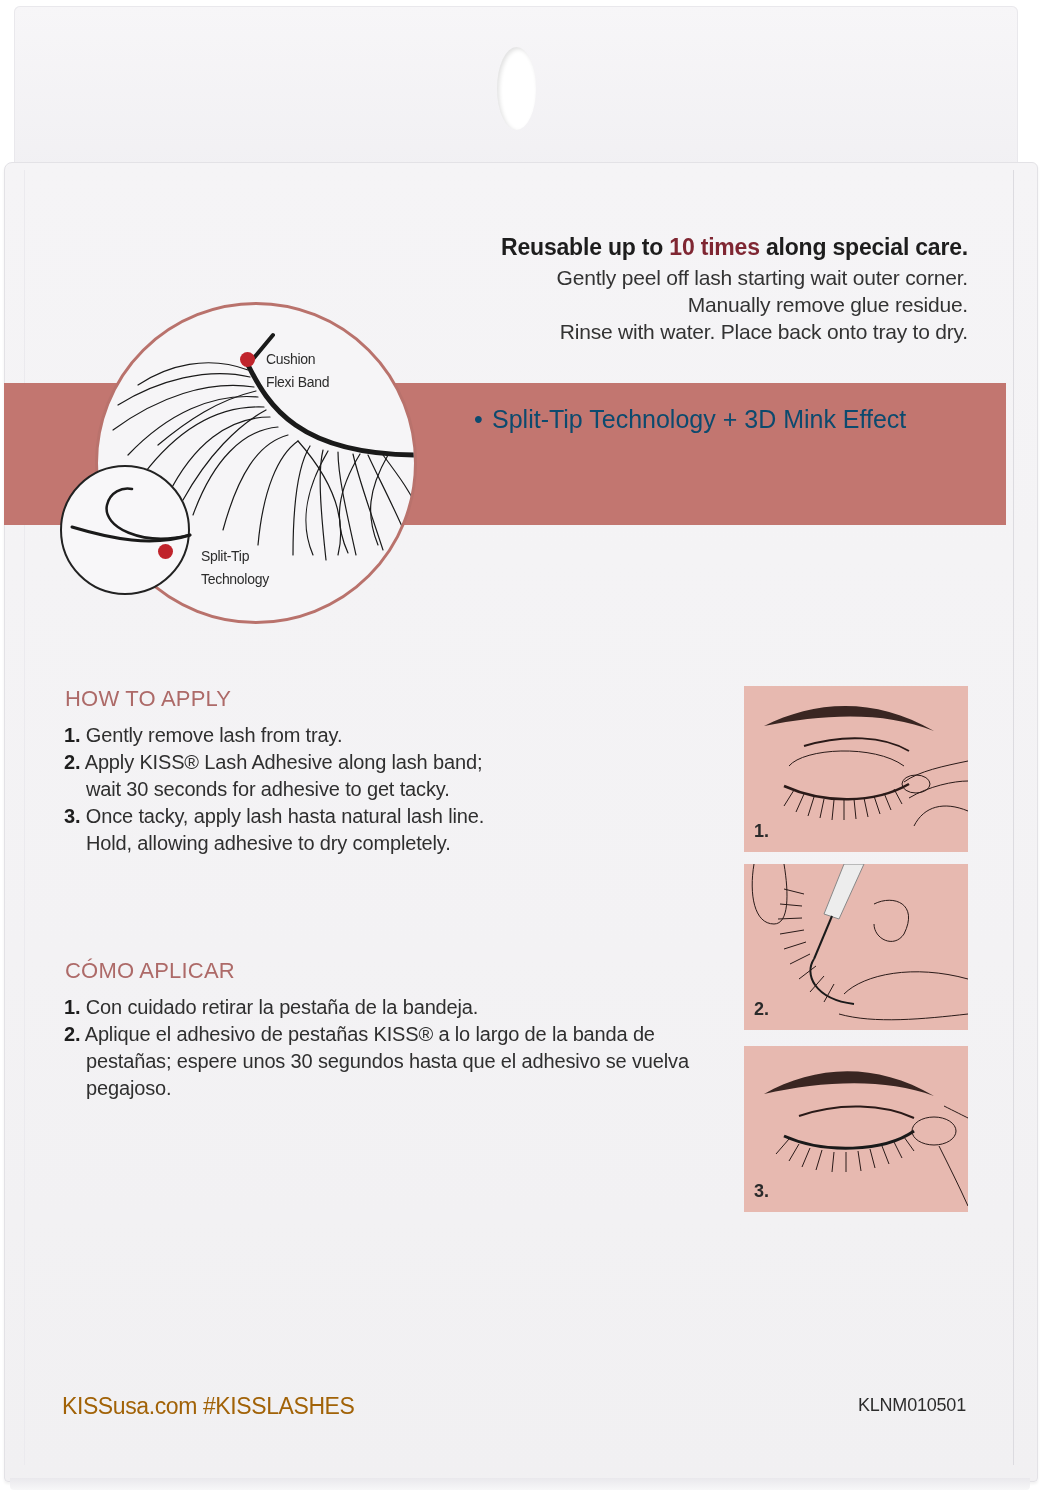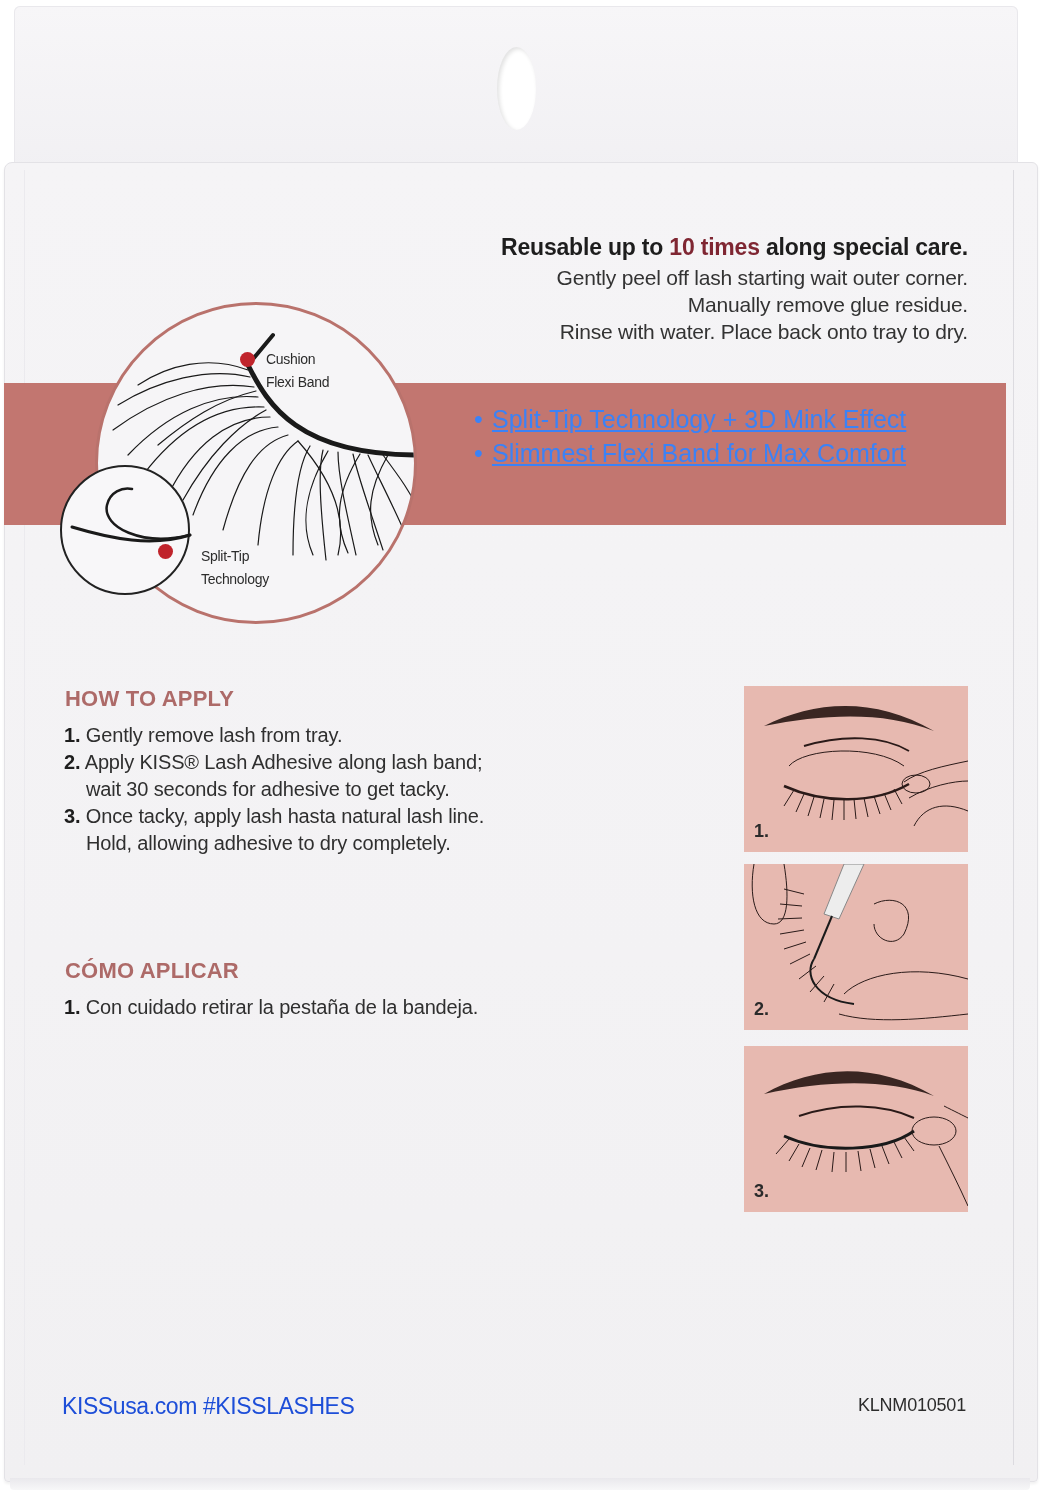--- a/index.html
+++ b/index.html
@@ -38,50 +38,50 @@
   .care-title { font-family: "Liberation Sans", sans-serif; font-weight: bold; font-size: 23px; color: #1d1d1d; letter-spacing: -0.2px; line-height: 34px; }
   .care-title .accent { color: #7f2632; }
   .care-line { font-size: 21px; color: #333; line-height: 27px; letter-spacing: -0.2px; }
 
   
   .band {
     position: absolute; left: 4px; top: 383px; width: 1002px; height: 142px;
     background: #c27670;
   }
   .band-list { position: absolute; left: 474px; top: 402px; width: 520px; list-style: none; }
-  .band-list li { color: #3b82f6; font-size: 25px; line-height: 34px; white-space: nowrap; text-decoration: underline; }
+  .band-list li { color: #0c4a6e; font-size: 25px; line-height: 34px; white-space: nowrap; }
   .band-list li .dot { display: inline-block; width: 18px; }
 
   
   .lash-circle {
     position: absolute; left: 95px; top: 302px; width: 322px; height: 322px;
     border-radius: 50%; background: #f6f5f7; border: 3px solid #b9726c; overflow: hidden;
   }
   .lash-circle svg { position: absolute; left: 0; top: 0; }
   .tip-circle {
     position: absolute; left: 60px; top: 465px; width: 130px; height: 130px;
     border-radius: 50%; background: #f8f7f9; border: 2px solid #222;
   }
   .tip-circle svg { position: absolute; left: 0; top: 0; }
   .callout-dot { position: absolute; width: 15px; height: 15px; border-radius: 50%; background: #c0242c; }
   .callout-label { position: absolute; font-size: 14px; line-height: 23px; color: #2c2c2c; letter-spacing: -0.3px; }
 
   
-  .section-title { position: absolute; left: 65px; font-weight: bold; font-size: 22px; color: #ad6a68; letter-spacing: 0.2px; }
+  .section-title { position: absolute; left: 65px; font-weight: normal; font-size: 22px; color: #ad6a68; letter-spacing: 0.2px; }
   .steps { position: absolute; left: 64px; width: 680px; list-style: none; }
   .steps li { font-size: 20px; line-height: 27px; color: #2f2f2f; padding-left: 22px; text-indent: -22px; letter-spacing: -0.15px; }
   .steps li .num { font-weight: bold; color: #1e1e1e; }
 
   
   .step-img { position: absolute; left: 744px; width: 224px; height: 166px; background: #e7b9b0; overflow: hidden; }
   .step-img svg { position: absolute; left: 0; top: 0; }
   .step-num { position: absolute; left: 10px; bottom: 10px; font-size: 18px; font-weight: bold; color: #2a2a2a; }
 
   
-  .footer-left { position: absolute; left: 62px; top: 1393px; font-size: 23px; color: #1d4ed8; letter-spacing: -0.4px; }
+  .footer-left { position: absolute; left: 62px; top: 1393px; font-size: 23px; color: #a16207; letter-spacing: -0.4px; }
   .footer-right { position: absolute; right: 74px; top: 1395px; font-size: 18px; color: #2c2c2c; letter-spacing: -0.2px; }
 </style>
 </head>
 <body>
 
 <div class="hang-tab">
   <div class="hang-hole"></div>
 </div>
 <div class="box-face"></div>
 <div class="box-inner-edge"></div>
@@ -90,21 +90,20 @@
 <div class="care">
   <div class="care-title"><span>Reusable up to </span><span class="accent">10 times</span><span> along special care.</span></div>
   <div class="care-line">Gently peel off lash starting wait outer corner.</div>
   <div class="care-line">Manually remove glue residue.</div>
   <div class="care-line">Rinse with water. Place back onto tray to dry.</div>
 </div>
 
 <div class="band"></div>
 <ul class="band-list">
   <li><span class="dot">•</span><span>Split-Tip Technology + 3D Mink Effect</span></li>
-  <li><span class="dot">•</span><span>Slimmest Flexi Band for Max Comfort</span></li>
 </ul>
 
 <div class="lash-circle">
   <svg width="322" height="322" viewBox="0 0 322 322">
     <g stroke="#1a1a1a" fill="none" stroke-linecap="round">
       <path d="M150 60 C 170 100, 200 150, 320 150" stroke-width="5"></path>
       <path d="M150 60 L 175 30" stroke-width="4"></path>
       <g stroke-width="1.2">
         <path d="M150 65 C 110 50, 70 60, 40 80"></path>
         <path d="M152 72 C 110 62, 60 75, 20 100"></path>
@@ -153,20 +152,21 @@
 <div class="section-title" style="top:686px;">HOW TO APPLY</div>
 <ol class="steps" style="top:722px; width:660px;">
   <li><span class="num">1.</span> <span>Gently remove lash from tray.</span></li>
   <li style="width:420px;"><span class="num">2.</span> <span>Apply KISS® Lash Adhesive along lash band; wait 30 seconds for adhesive to get tacky.</span></li>
   <li style="width:460px;"><span class="num">3.</span> <span>Once tacky, apply lash hasta natural lash line. Hold, allowing adhesive to dry completely.</span></li>
 </ol>
 
 <div class="section-title" style="top:958px;">CÓMO APLICAR</div>
 <ol class="steps" style="top:994px; width:650px;">
   <li><span class="num">1.</span> <span>Con cuidado retirar la pestaña de la bandeja.</span></li>
+  <li><span class="num">2.</span> <span>Aplique el adhesivo de pestañas KISS® a lo largo de la banda de pestañas; espere unos 30 segundos hasta que el adhesivo se vuelva pegajoso.</span></li>
 </ol>
 
 <div class="step-img" style="top:686px;">
   <svg width="224" height="166" viewBox="0 0 224 166">
     <path d="M20 40 C 70 15, 130 10, 190 45 C 140 25, 80 28, 20 40 Z" fill="#3a2622"></path>
     <path d="M60 60 C 100 48, 140 50, 165 65" stroke="#2a1a18" stroke-width="2" fill="none"></path>
     <path d="M45 80 C 60 62, 130 58, 160 80" stroke="#2a1a18" stroke-width="1" fill="none"></path>
     <path d="M40 100 C 80 118, 130 118, 165 98" stroke="#2a1a18" stroke-width="2.5" fill="none"></path>
     <g stroke="#2a1a18" stroke-width="1">
       <path d="M50 104 L 40 120"></path>

